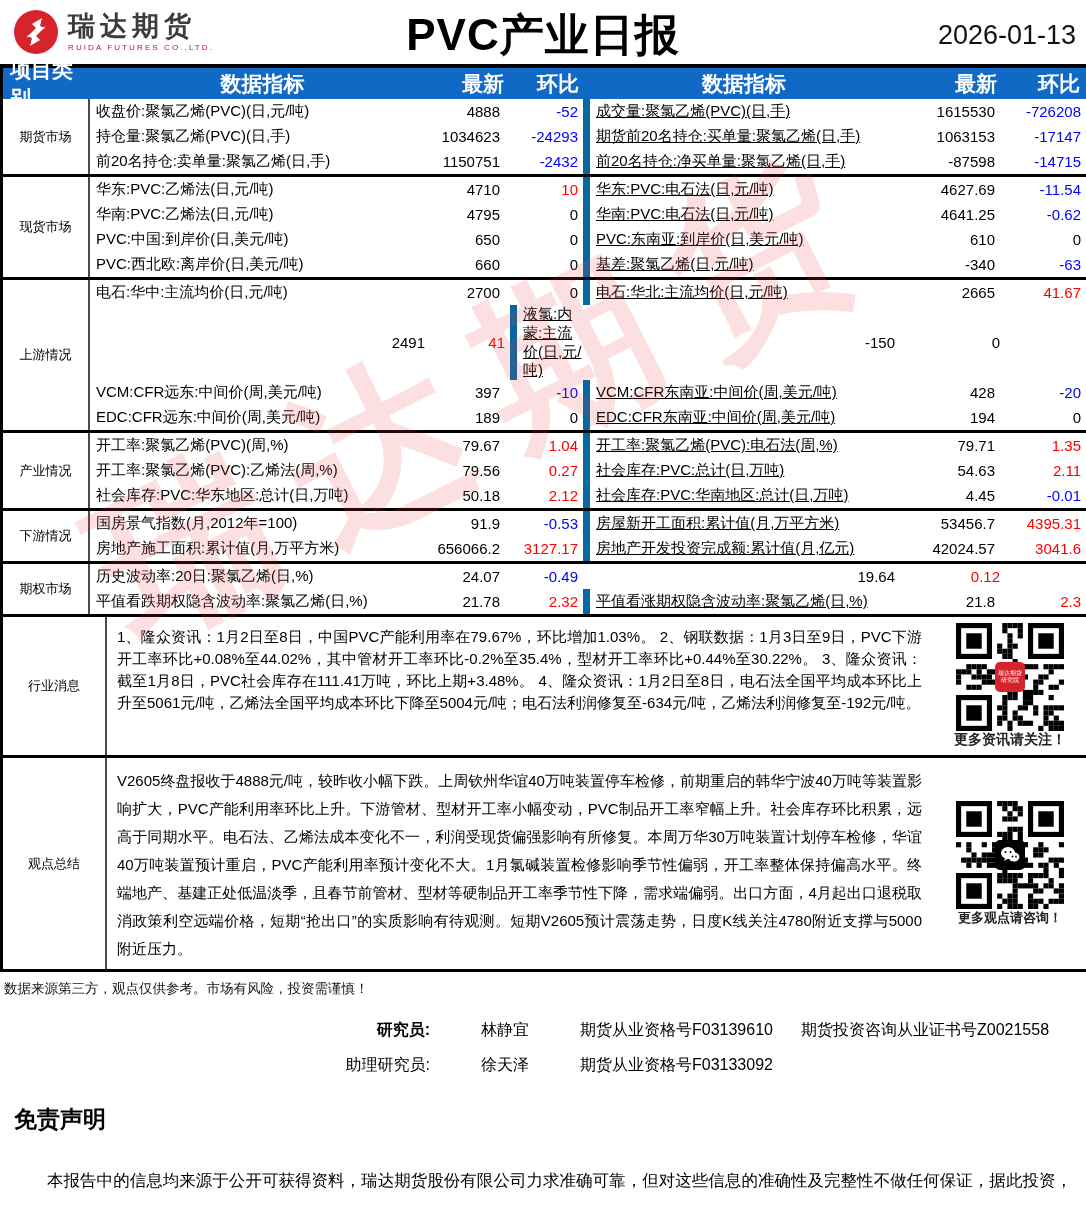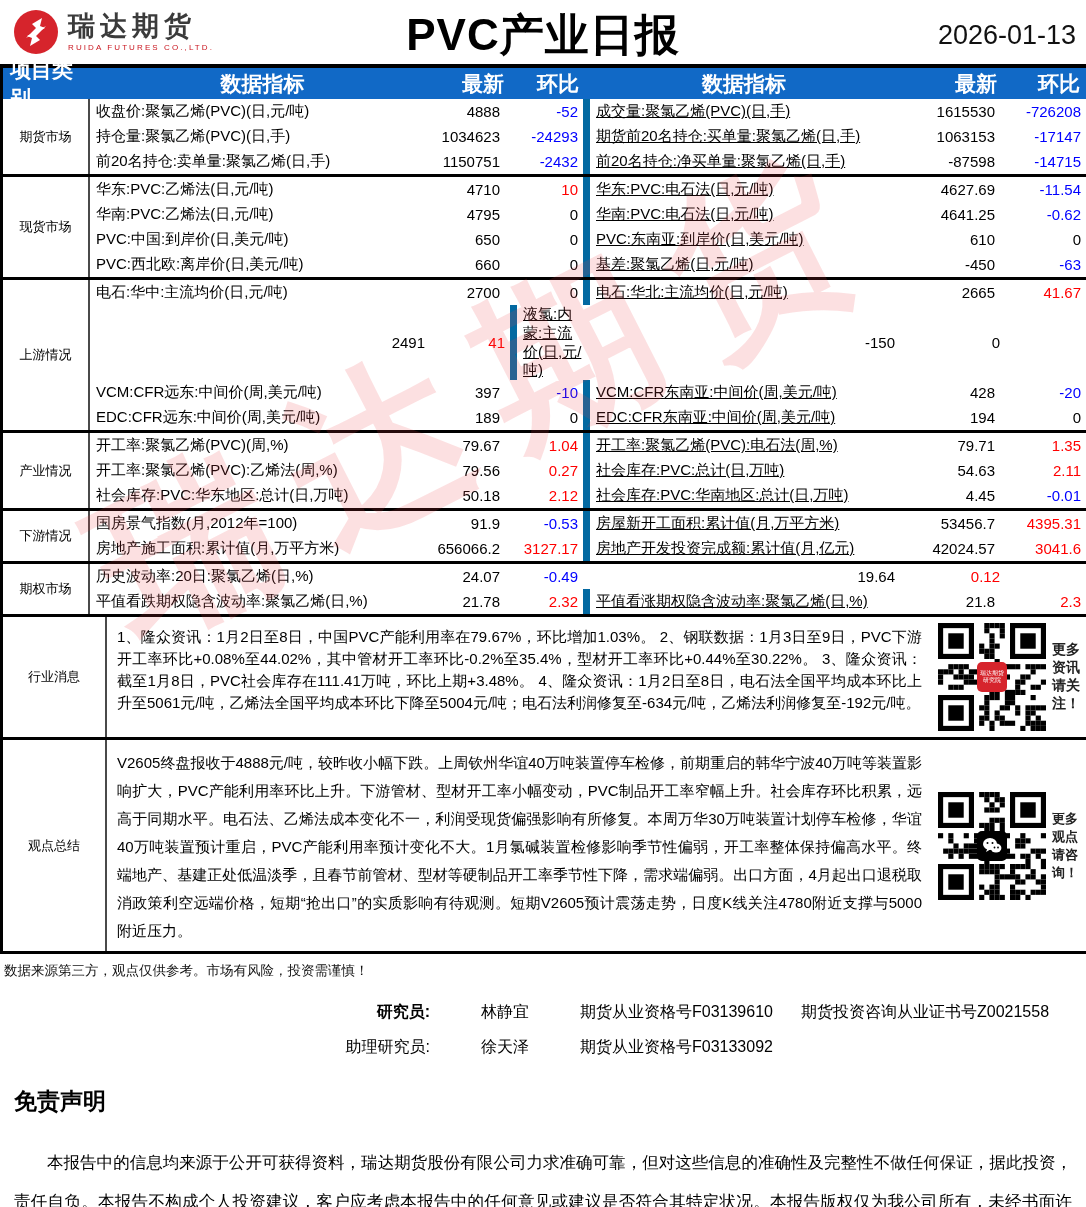--- a/index.html
+++ b/index.html
@@ -42,21 +42,21 @@
   .trow .chg { font-size:15px; text-align:right; padding-right:5px; }
   .chg[data-dir="up"]   { color:var(--up); }
   .chg[data-dir="down"] { color:var(--down); }
   .chg[data-dir="flat"] { color:#000; }
 
   
   .textsec { display:flex; border-top:3px solid #000; }
   .textsec .cat { width:104px; }
   .textsec .body { flex:1; padding:9px 12px 6px 10px; font-size:15px; line-height:28px; text-align:justify; }
   .news .body { line-height:22px; }
-  .qrcol { width:152px; display:flex; flex-direction:row; align-items:center; justify-content:center; gap:6px; padding:6px 4px; }
+  .qrcol { width:152px; display:flex; flex-direction:column; align-items:center; justify-content:center; gap:0; padding:6px 4px; }
   .qrbox { position:relative; width:108px; height:108px; }
   .qr-center { position:absolute; left:50%; top:50%; transform:translate(-50%,-50%); border-radius:5px;
                display:flex; align-items:center; justify-content:center; }
   .qr-center.red { width:30px; height:30px; background:#d6242c; color:#fff; font-size:6px; line-height:7px; text-align:center; }
   .qr-center.blk { width:30px; height:30px; background:#000; }
   .qr-cap1 { font-size:14px; font-weight:bold; color:#222; }
   .qr-cap2 { font-size:13px; font-weight:bold; font-family:"Liberation Serif","DejaVu Serif",serif; color:#222; }
 
   
   .note { font-size:13.5px; padding:8px 0 0 4px; color:#111; }
@@ -180,21 +180,21 @@
               <div class="val">610</div>
               <div class="chg" data-dir="flat">0</div>
             </div>
             <div class="trow">
               <div class="lab">PVC:西北欧:离岸价(日,美元/吨)</div>
               <div class="val">660</div>
               <div class="chg" data-dir="flat">0</div>
               <div class="rb">
                 <div class="lab">基差:聚氯乙烯(日,元/吨)</div>
               </div>
-              <div class="val">-450</div>
+              <div class="val">-340</div>
               <div class="chg" data-dir="down">-63</div>
             </div>
           </div>
         </div>
         <div class="section">
           <div class="cat">上游情况</div>
           <div class="rows">
             <div class="trow">
               <div class="lab">电石:华中:主流均价(日,元/吨)</div>
               <div class="val">2700</div>

